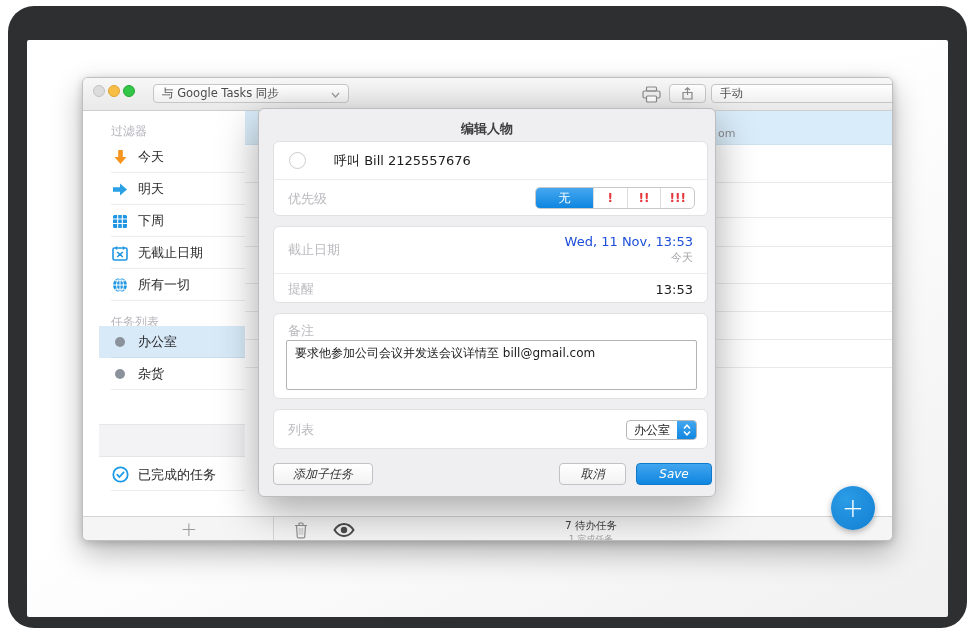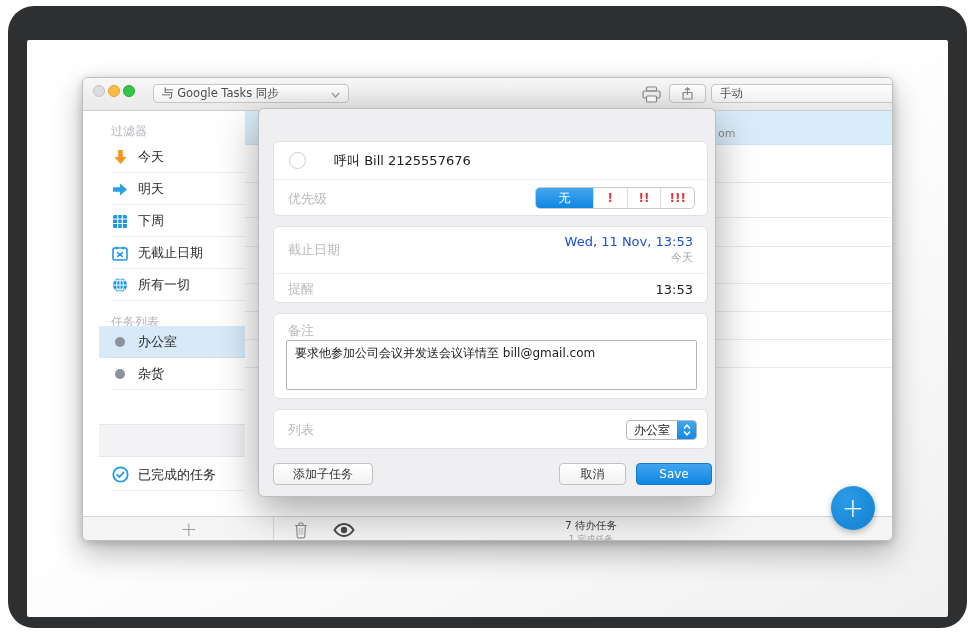--- a/index.html
+++ b/index.html
@@ -122,21 +122,21 @@
     display: flex; align-items: center; }
   .list-row .field-label { margin-left: 14px; }
   .list-select { position: absolute; right: 10px; top: 10px; height: 20px;
     border: 1px solid #b7b7ba; border-radius: 4px; background: #fff; display: flex;
     align-items: center; overflow: hidden; }
   .list-select .lv { font-size: 12px; color: #1c1c1e; padding: 0 7px; }
   .list-select .chevbox { width: 19px; height: 20px; background: linear-gradient(#46a8f1,#0f86e0);
     display: flex; align-items: center; justify-content: center; }
   .dlg-btn { position: absolute; top: 354px; height: 22px; border: 1px solid #c2c2c5;
     border-radius: 4px; background: linear-gradient(#ffffff, #f2f2f3); font-size: 12px;
-    color: #333; display: flex; align-items: center; justify-content: center; }
+    color: #333; display: flex; align-items: center; justify-content: center; font-style: italic; }
   .btn-subtask { left: 14px; width: 100px; }
   .btn-cancel  { left: 300px; width: 67px; }
   .btn-save    { left: 377px; width: 76px; background: linear-gradient(#42a5ef, #0f86e0);
     border-color: #1079c9; color: #fff; }
 </style>
 </head>
 <body>
 
 <div class="bezel">
   <div class="screen">
@@ -301,20 +301,21 @@
         <div class="counts">
           <div class="c1">7 待办任务</div>
           <div class="c2">1 完成任务</div>
         </div>
       </div>
 
       <div class="fab">+</div>
     </div>
 
     <div class="dialog">
+      <div class="dlg-title">编辑人物</div>
 
       <div class="card card1">
         <div class="task-row">
           <span class="task-circle"></span>
           <span class="task-title">呼叫 Bill 2125557676</span>
         </div>
         <div class="prio-row">
           <span class="field-label">优先级</span>
         </div>
         <div class="seg">

